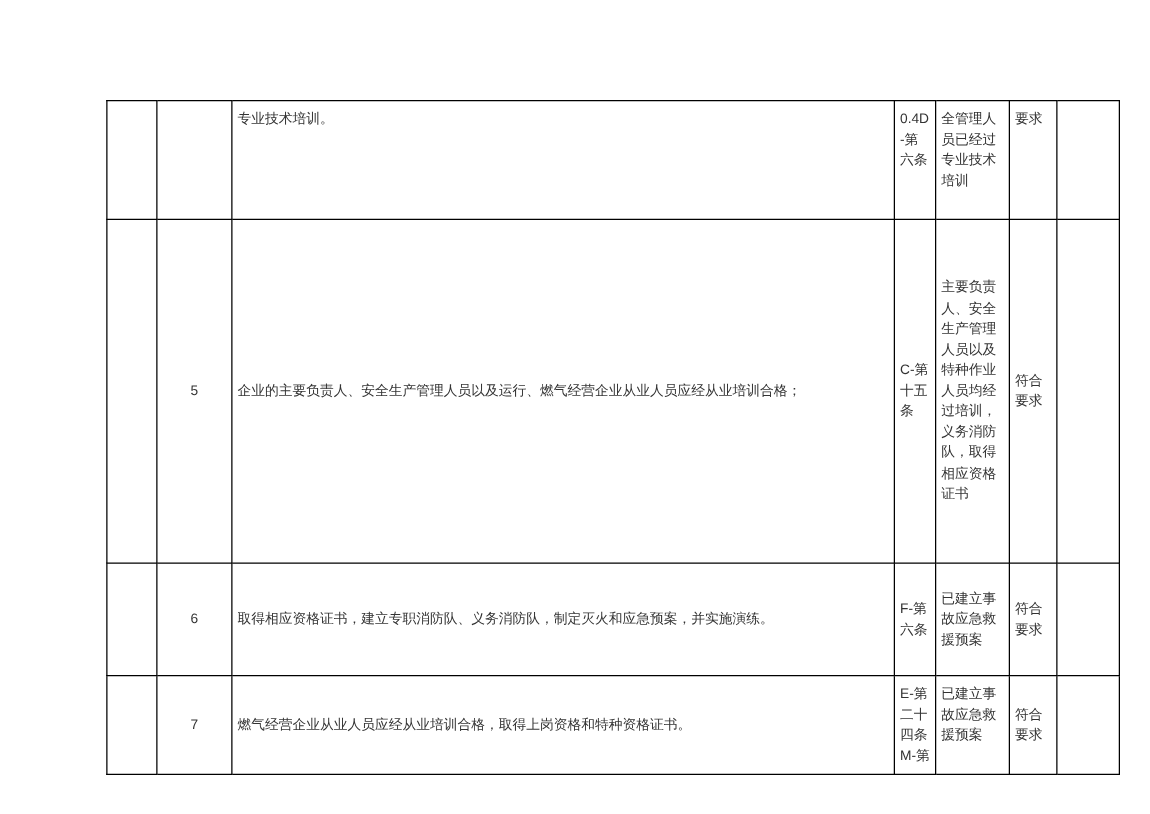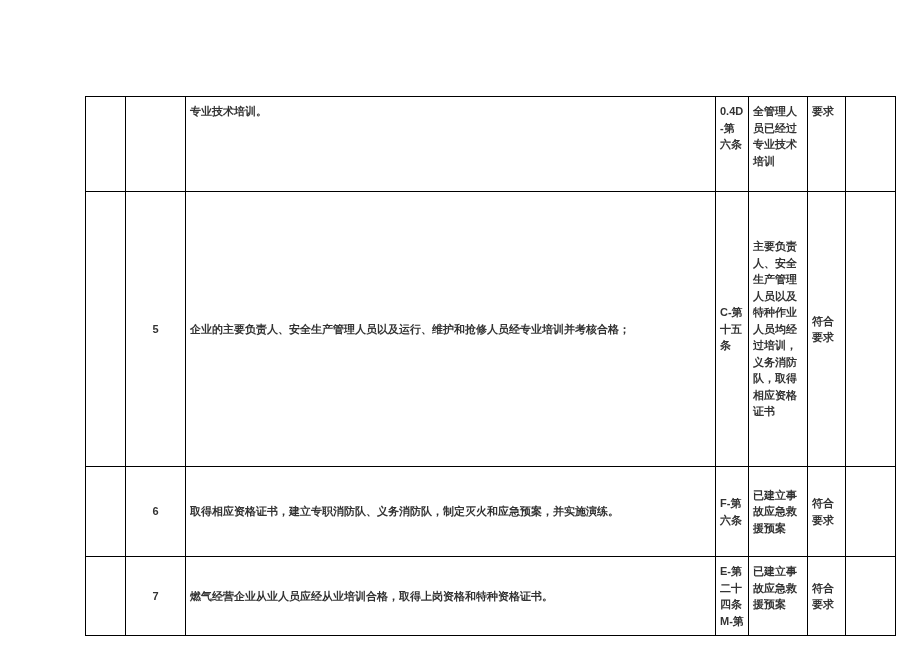--- a/index.html
+++ b/index.html
@@ -41,37 +41,37 @@
     .row-4 td { height: 95px; }
     .row-5 td { height: 275px; }
     .row-6 td { height: 90px; }
     .row-7 td { height: 70px; }
     .clip { overflow: hidden; }
   </style>
 </head>
 <body>
 
 <div class="page">
-  <table style="left:85px; top:96px;font-weight:bold;">
+  <table style="left:85px; top:80px;">
     <tbody>
 
       <tr class="row-4">
         <td class="col-a"></td>
         <td class="col-b"></td>
         <td class="col-c" style="vertical-align:top;">专业技术培训。</td>
         <td class="col-d" style="vertical-align:top;margin-left:10px;">0.4D-第六条</td>
         <td class="col-e" style="vertical-align:top;">全管理人员已经过专业技术培训</td>
         <td class="col-f" style="vertical-align:top;">要求</td>
         <td class="col-g"></td>
       </tr>
 
       <tr class="row-5">
         <td class="col-a"></td>
         <td class="col-b">5</td>
-        <td class="col-c">企业的主要负责人、安全生产管理人员以及运行、维护和抢修人员经专业培训并考核合格；</td>
+        <td class="col-c">企业的主要负责人、安全生产管理人员以及运行、燃气经营企业从业人员应经从业培训合格；</td>
         <td class="col-d">C-第十五条</td>
         <td class="col-e">主要负责人、安全生产管理人员以及特种作业人员均经过培训，义务消防队，取得相应资格证书</td>
         <td class="col-f">符合要求</td>
         <td class="col-g"></td>
       </tr>
 
       <tr class="row-6">
         <td class="col-a"></td>
         <td class="col-b">6</td>
         <td class="col-c">取得相应资格证书，建立专职消防队、义务消防队，制定灭火和应急预案，并实施演练。</td>

